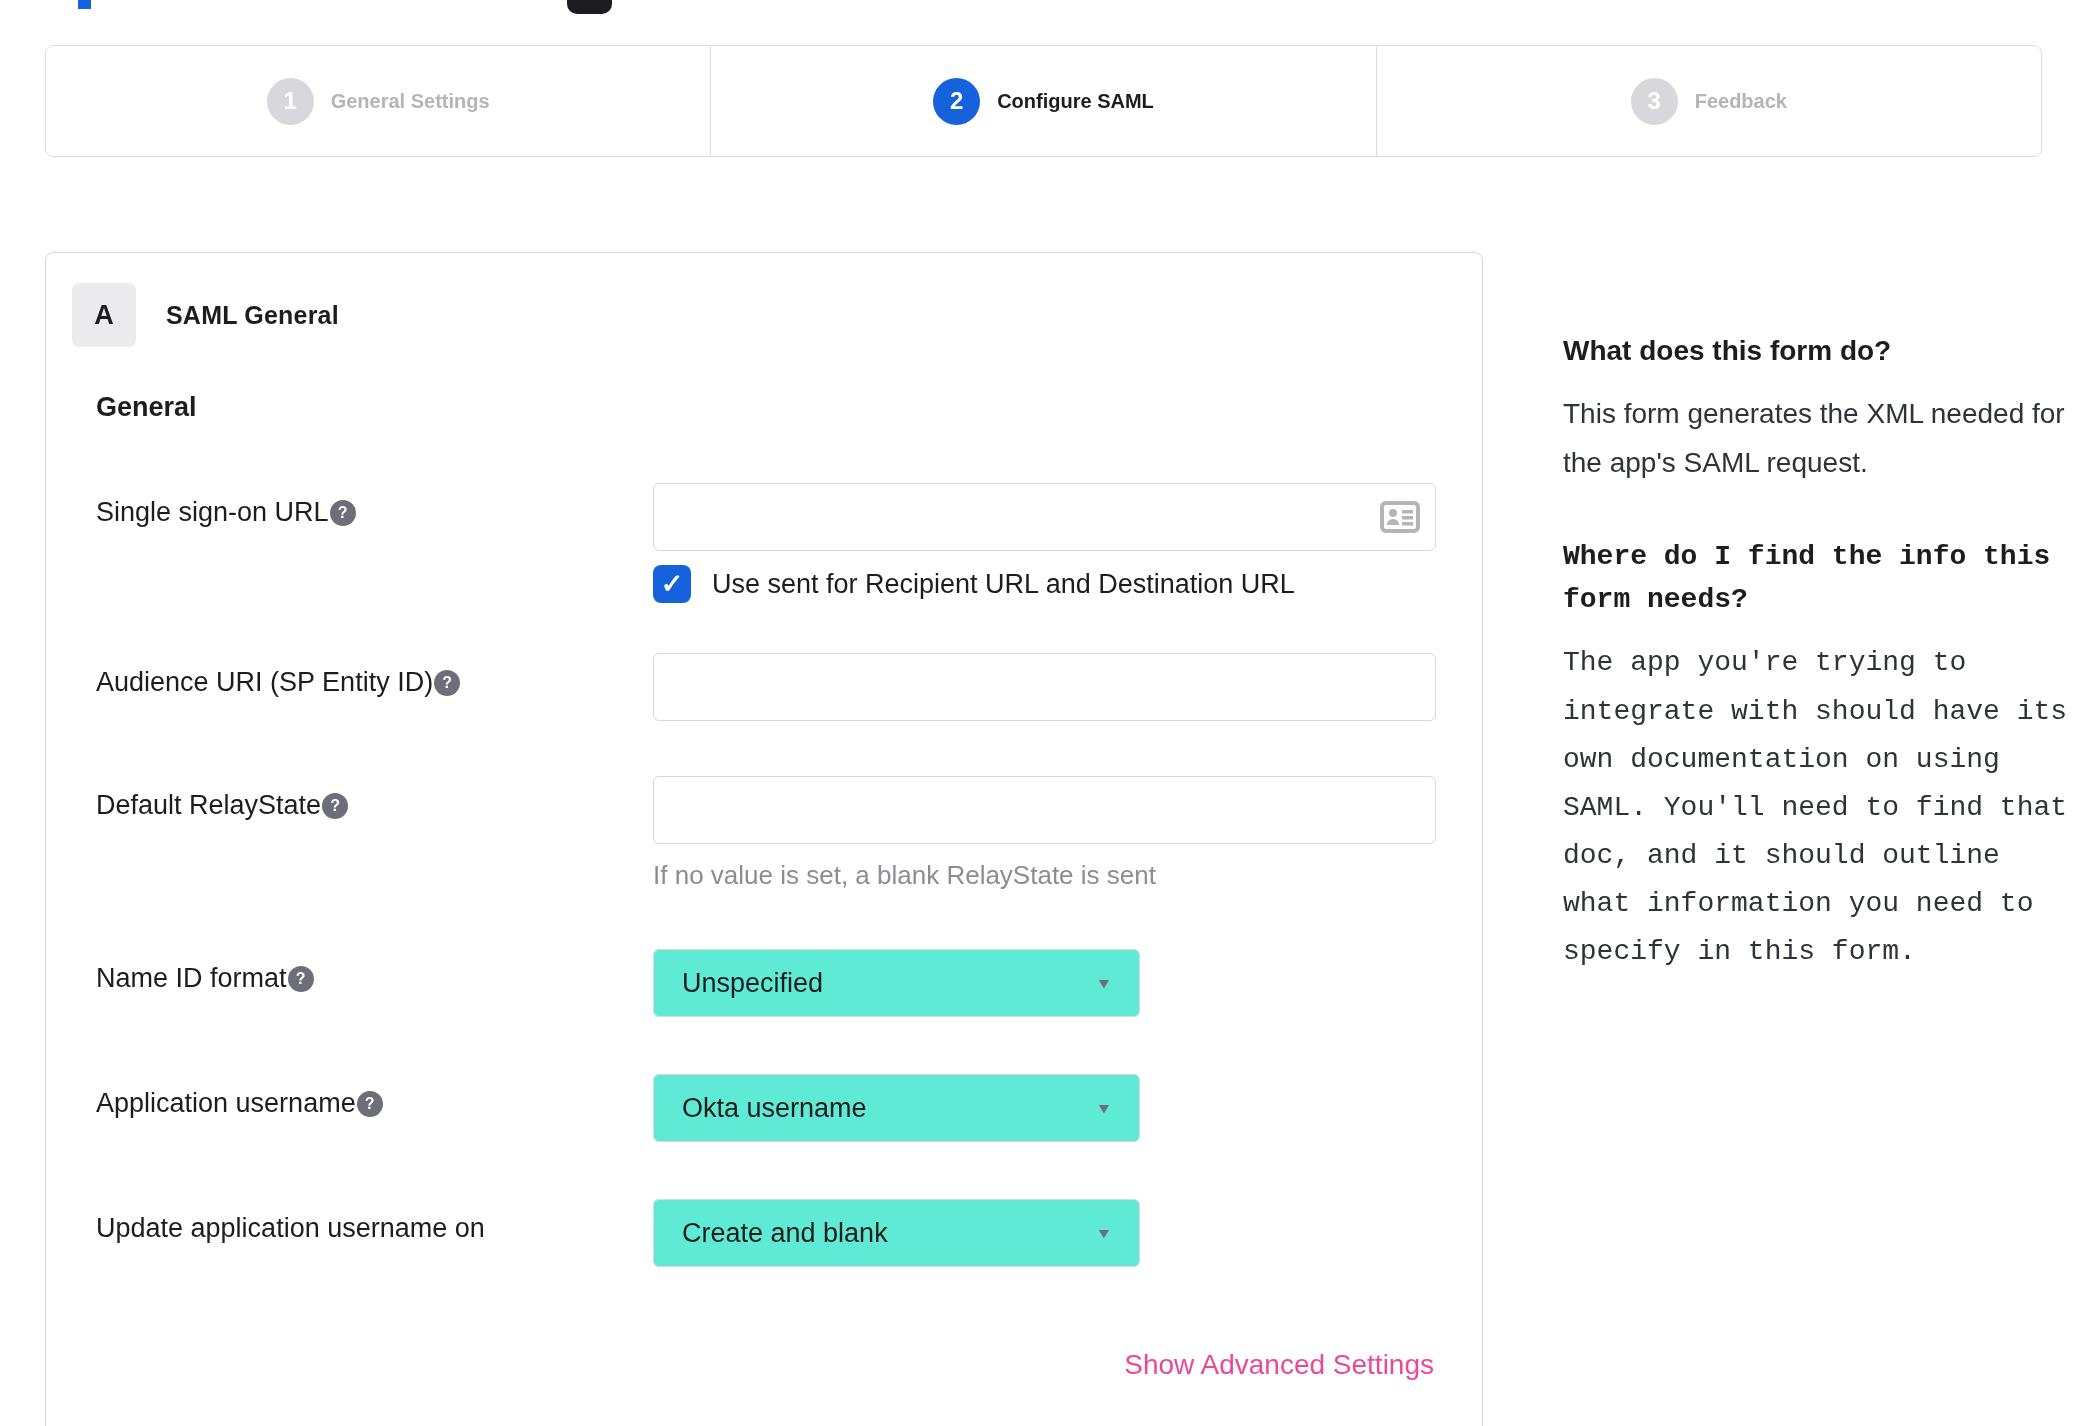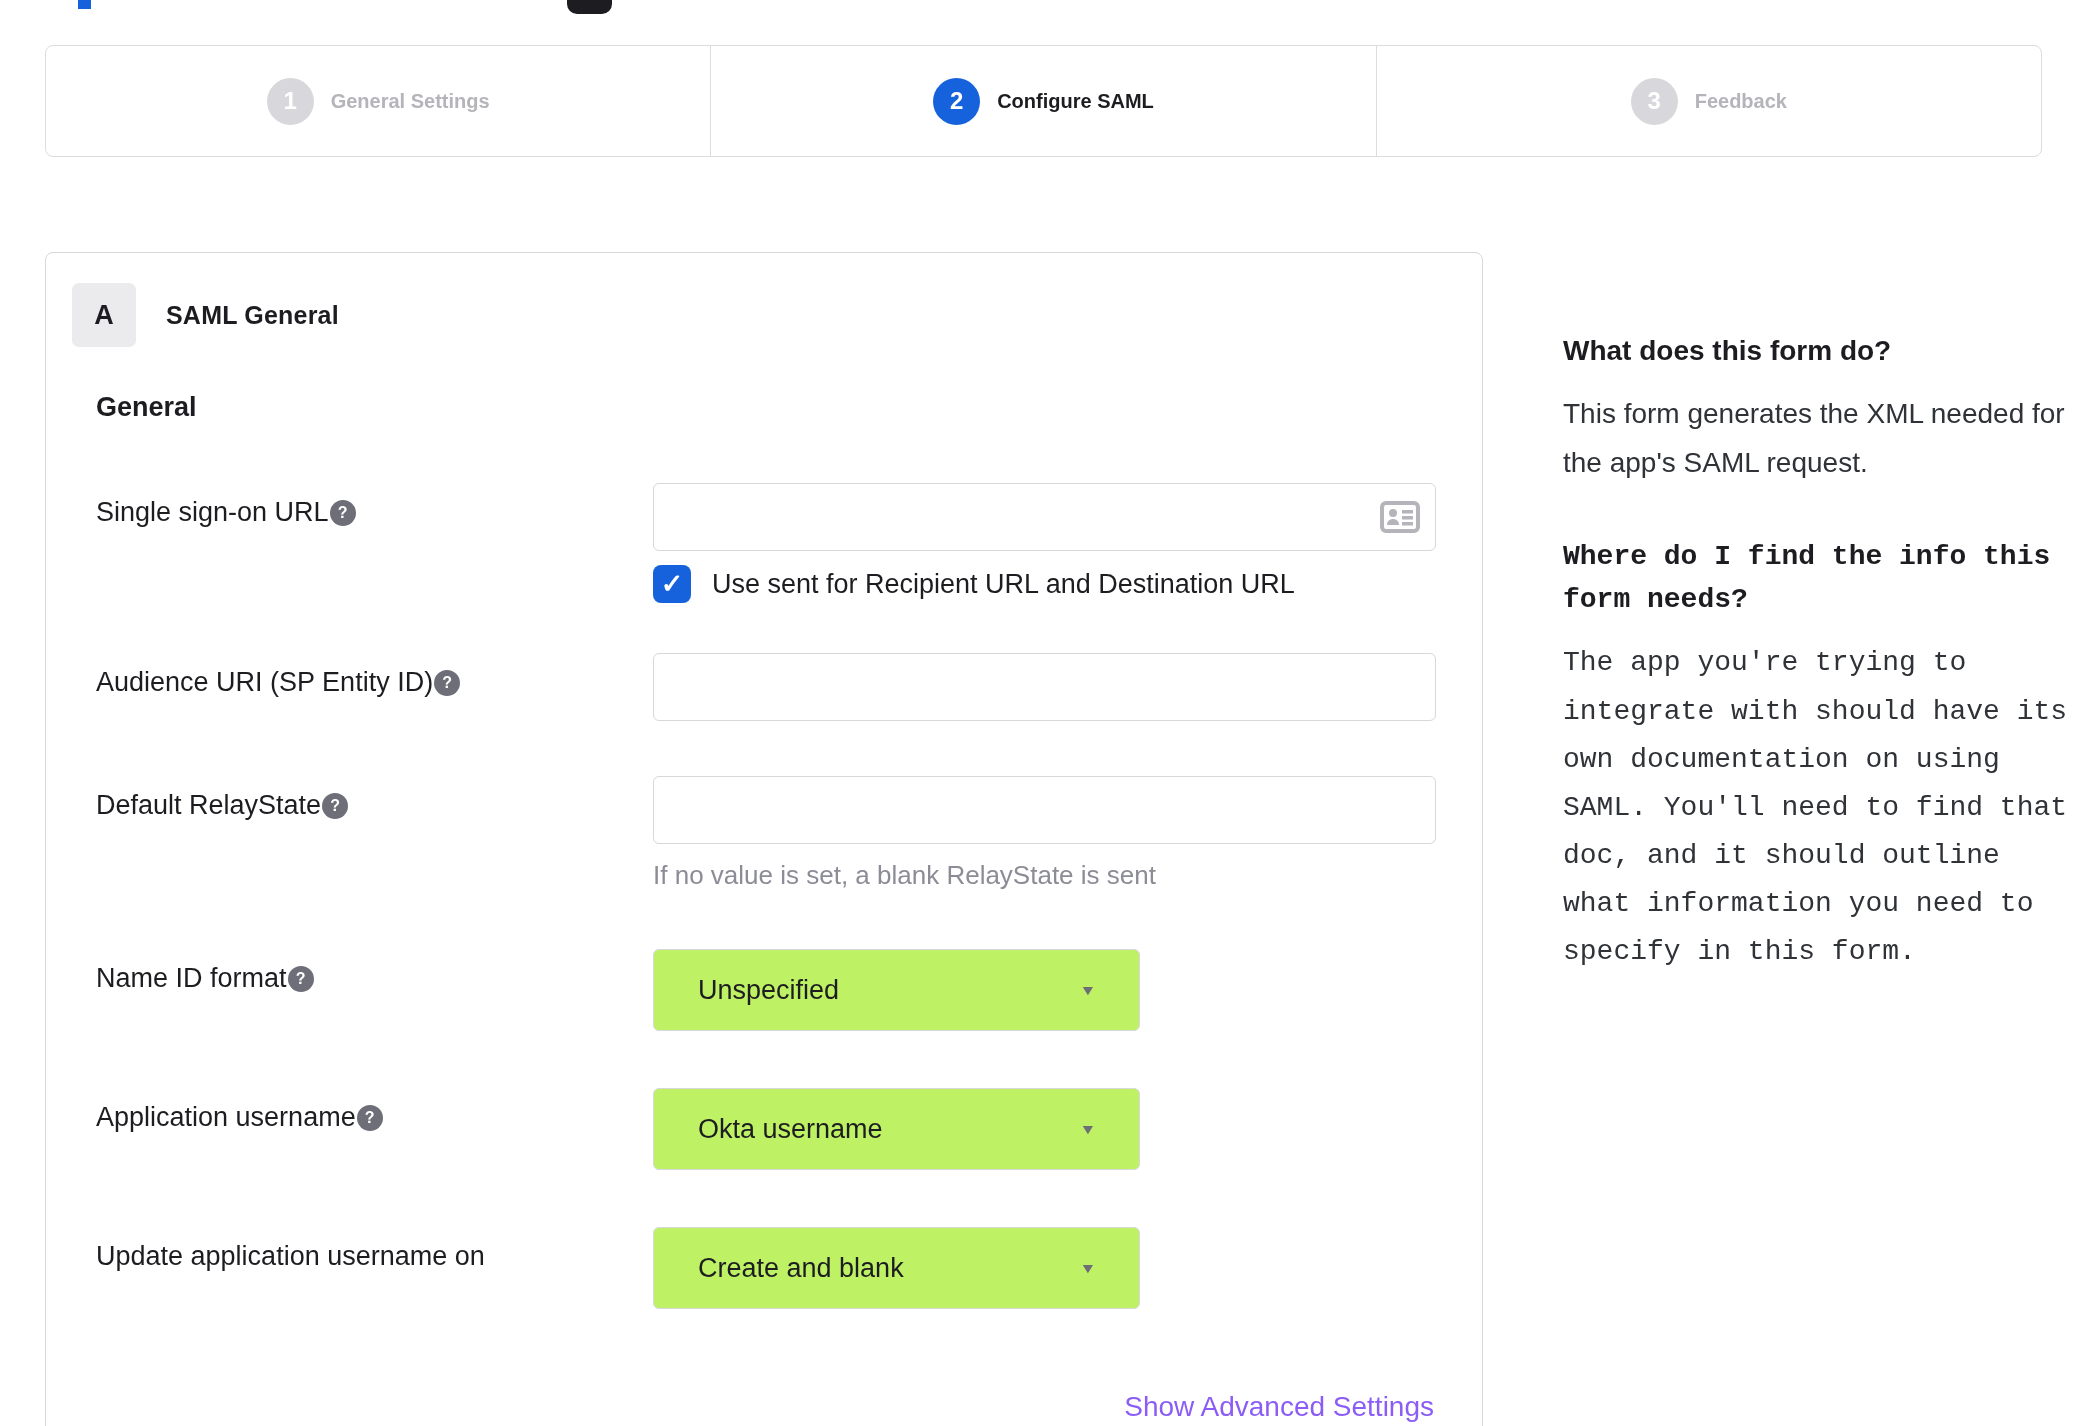--- a/index.html
+++ b/index.html
@@ -128,37 +128,37 @@
     line-height: 1;
   }
   .checkbox-label { font-size: 27px; color: #1d1d21; }
 
   .field-hint {
     margin-top: 16px;
     font-size: 26px; color: #8c8c96;
   }
 
   .select {
-    width: 487px; height: 82px;
+    width: 487px; height: 68px;
     border: 1px solid #d7d7dc; border-radius: 6px;
-    background: #bef264;
+    background: #5eead4;
     display: flex; align-items: center;
-    padding: 0 44px;
+    padding: 0 28px;
     cursor: default;
   }
   .select-value { font-size: 27px; color: #1d1d21; flex: 1; }
   .select-arrow { font-size: 14px; color: #6e6e78; transform: scaleX(1.25); }
 
   .advanced-row {
     margin-top: 82px;
     padding-right: 48px;
     text-align: right;
   }
   .advanced-link {
-    font-size: 28px; color: #8b5cf6; text-decoration: none;
+    font-size: 28px; color: #ec4899; text-decoration: none;
   }
 
   
   .help-sidebar {
     margin-left: 80px;
     width: 505px;
     padding-top: 77px;
   }
   .help-title {
     font-size: 28px; font-weight: bold; color: #1d1d21;

